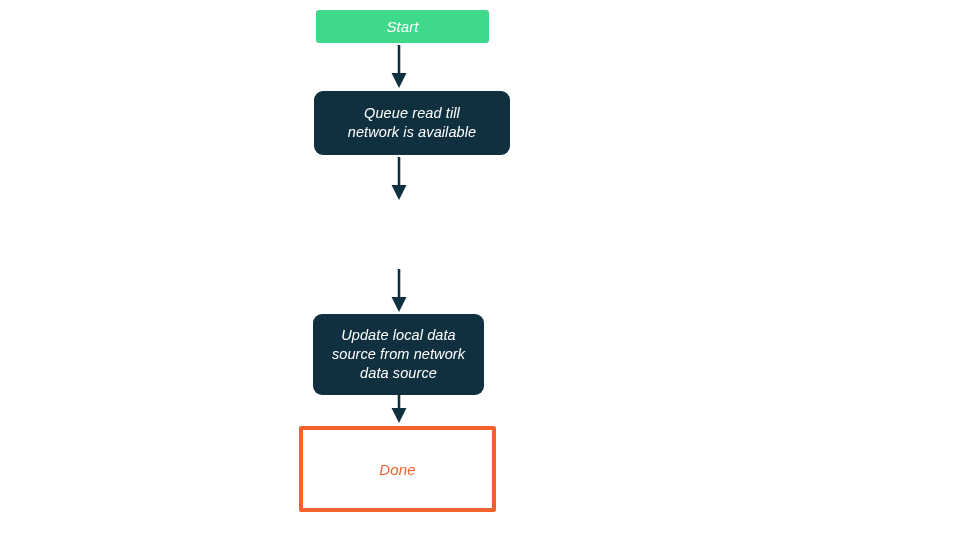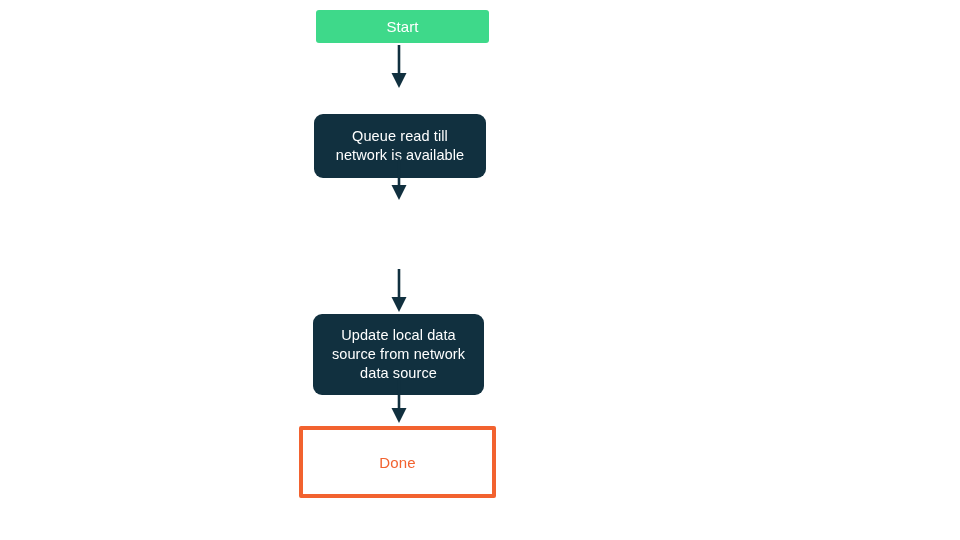--- a/index.html
+++ b/index.html
@@ -21,20 +21,21 @@
   }
 
   
   .node {
     position: absolute;
     box-sizing: border-box;
     display: flex;
     align-items: center;
     justify-content: center;
     text-align: center;
+    font-style: italic;
   }
   .node-label {
     display: block;
     white-space: pre-line;
     line-height: 19px;
     letter-spacing: 0.1px;
   }
 
   
   .node-start {
@@ -52,30 +53,30 @@
 
   
   .node-process {
     background: #11303F;
     border-radius: 9px;
   }
   .node-process .node-label {
     color: #ffffff;
     font-size: 14.5px;
   }
-  .node-p1 { left: 314px; top: 91px;  width: 172px; height: 64px; margin-top: 23px; }
+  .node-p1 { left: 314px; top: 91px;  width: 196px; height: 64px; }
   .node-p2 { left: 314px; top: 203px; width: 172px; height: 64px; }
   .node-p3 { left: 313px; top: 314px; width: 171px; height: 81px; }
 
   
   .node-done {
     left: 299px;
     top: 426px;
     width: 197px;
-    height: 72px;
+    height: 86px;
     background: #ffffff;
     border: 4px solid #F2622F;
     border-radius: 2px;
   }
   .node-done .node-label {
     color: #F2622F;
     font-size: 15px;
   }
 
   

